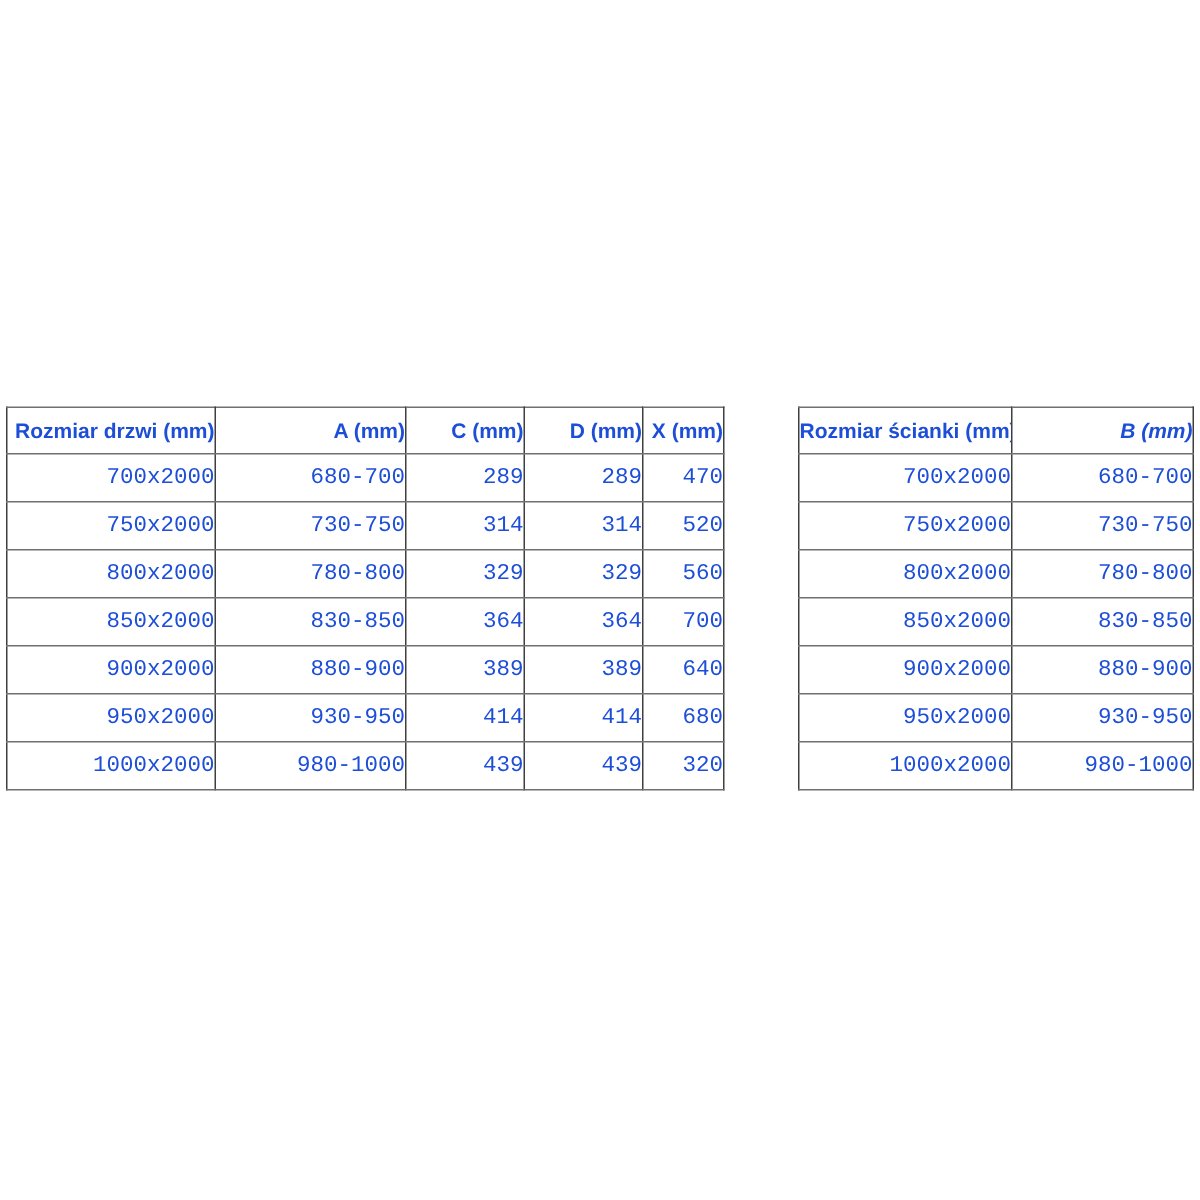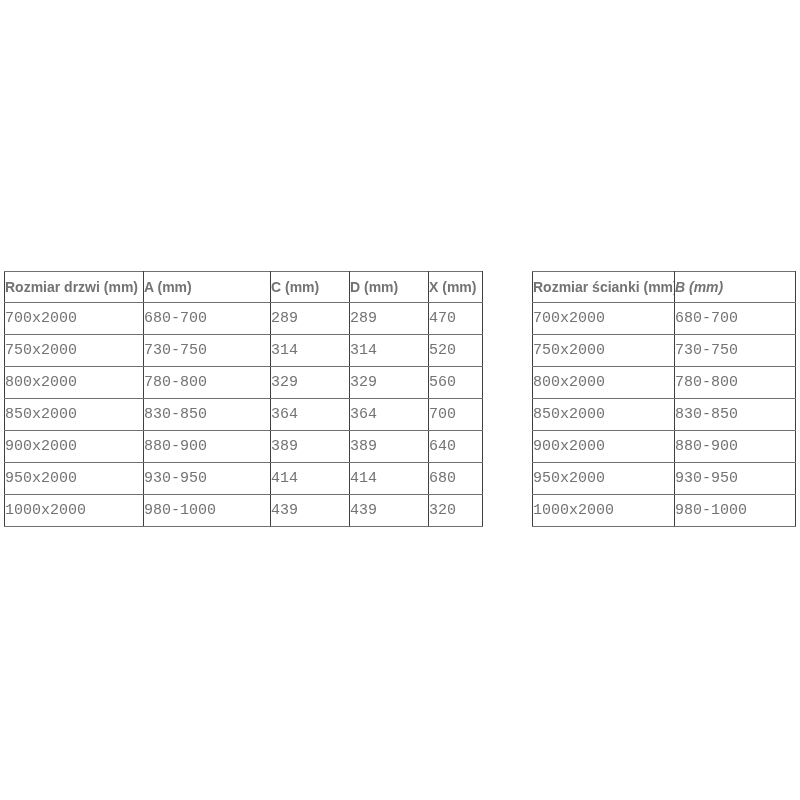--- a/index.html
+++ b/index.html
@@ -19,24 +19,24 @@
     position: absolute;
     border-collapse: collapse;
     table-layout: fixed;
     background: #ffffff;
   }
   .spec-table th, .spec-table td {
     border-top: 1px solid #707070;
     border-bottom: 1px solid #707070;
     border-left: 1px solid #3f3f3f;
     border-right: 1px solid #3f3f3f;
-    text-align: left;
+    text-align: right;
     vertical-align: middle;
     padding: 0;
-    color: #737373;
+    color: #1d4ed8;
     white-space: nowrap;
     overflow: hidden;
   }
   .spec-table th {
     font-weight: bold;
     font-size: 14px;
     height: 30px;
   }
   .spec-table td {
     font-weight: normal;

